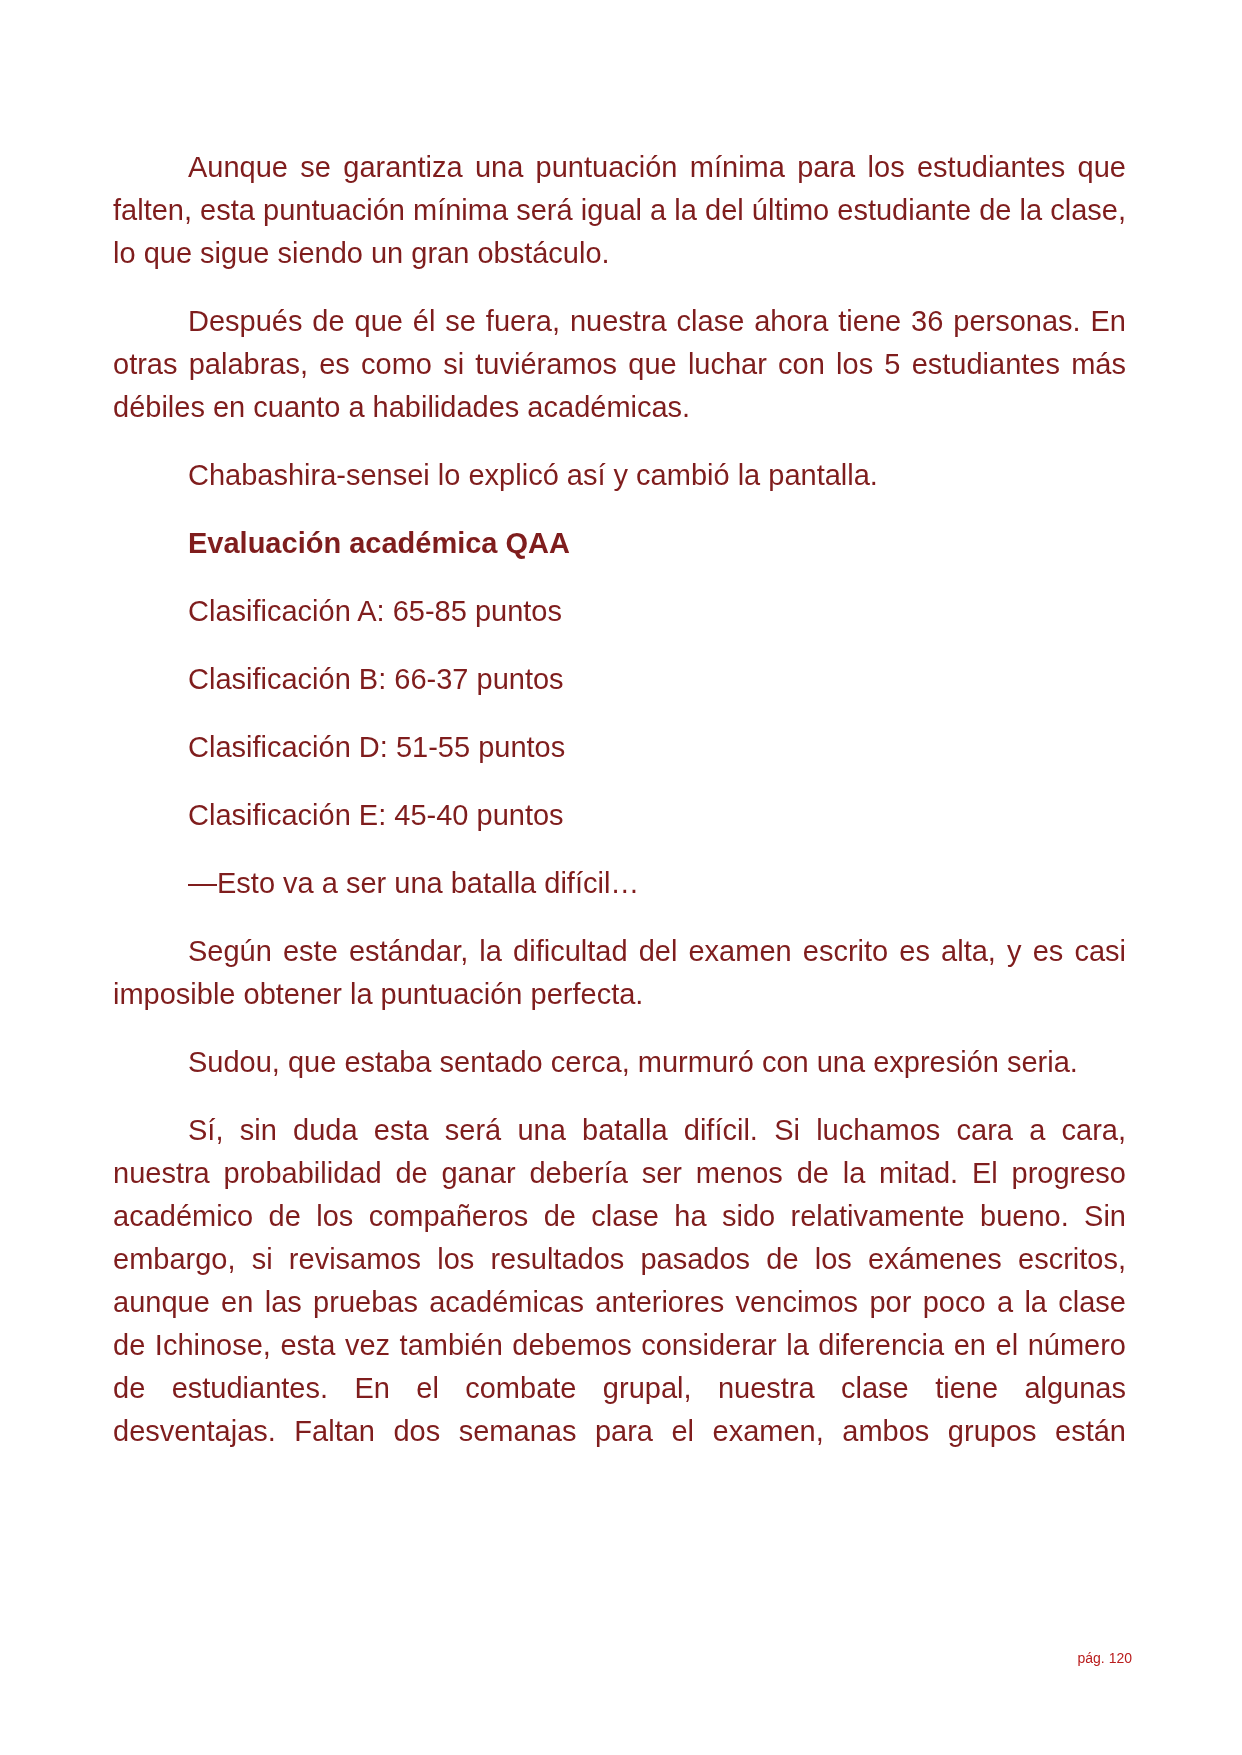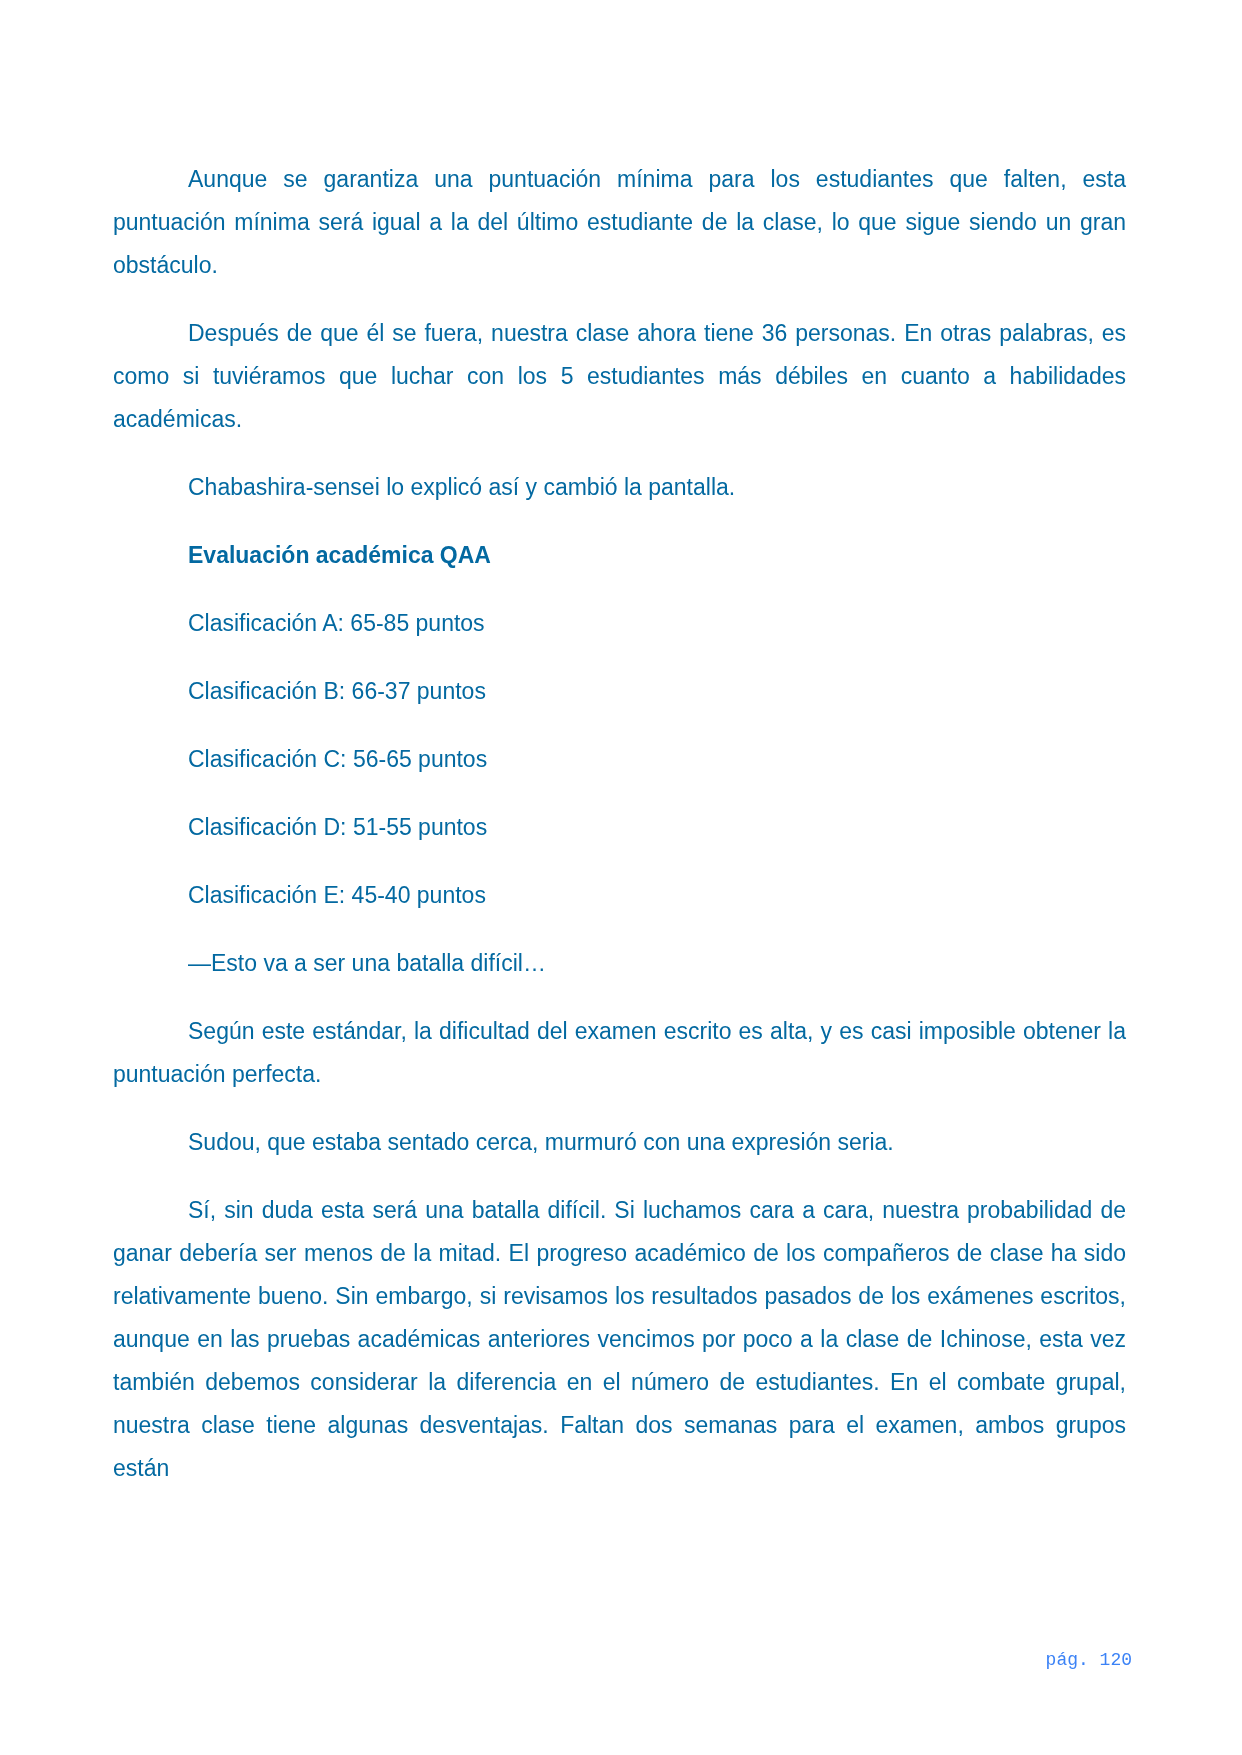--- a/index.html
+++ b/index.html
@@ -9,59 +9,58 @@
     }
     body {
       width: 1242px;
       height: 1755px;
       position: relative;
       overflow: hidden;
     }
     .page {
       position: absolute;
       left: 113px;
-      top: 158px;
+      top: 146px;
       width: 1013px;
       font-family: "Liberation Sans", sans-serif;
-      font-size: 23px;
+      font-size: 29px;
       line-height: 43px;
-      color: #0369a1;
+      color: #7f1d1d;
     }
     .para {
       margin: 0 0 25px 0;
       text-align: justify;
       text-indent: 75px;
     }
     .para.heading {
       font-weight: bold;
     }
     .para.last {
       text-align-last: justify;
       margin-bottom: 0;
     }
     .footer {
       position: absolute;
       right: 110px;
       top: 1650px;
-      font-family: Liberation Mono, monospace;
-      font-size: 18px;
-      color: #3b82f6;
+      font-family: Liberation Sans, sans-serif;
+      font-size: 14px;
+      color: #b91c1c;
     }
   </style>
 </head>
 <body>
 
 <div class="page">
   <p class="para">Aunque se garantiza una puntuación mínima para los estudiantes que falten, esta puntuación mínima será igual a la del último estudiante de la clase, lo que sigue siendo un gran obstáculo.</p>
   <p class="para">Después de que él se fuera, nuestra clase ahora tiene 36 personas. En otras palabras, es como si tuviéramos que luchar con los 5 estudiantes más débiles en cuanto a habilidades académicas.</p>
   <p class="para">Chabashira-sensei lo explicó así y cambió la pantalla.</p>
   <p class="para heading">Evaluación académica QAA</p>
   <p class="para">Clasificación A: 65-85 puntos</p>
   <p class="para">Clasificación B: 66-37 puntos</p>
-  <p class="para">Clasificación C: 56-65 puntos</p>
   <p class="para">Clasificación D: 51-55 puntos</p>
   <p class="para">Clasificación E: 45-40 puntos</p>
   <p class="para">—Esto va a ser una batalla difícil…</p>
   <p class="para">Según este estándar, la dificultad del examen escrito es alta, y es casi imposible obtener la puntuación perfecta.</p>
   <p class="para">Sudou, que estaba sentado cerca, murmuró con una expresión seria.</p>
   <p class="para last">Sí, sin duda esta será una batalla difícil. Si luchamos cara a cara, nuestra probabilidad de ganar debería ser menos de la mitad. El progreso académico de los compañeros de clase ha sido relativamente bueno. Sin embargo, si revisamos los resultados pasados de los exámenes escritos, aunque en las pruebas académicas anteriores vencimos por poco a la clase de Ichinose, esta vez también debemos considerar la diferencia en el número de estudiantes. En el combate grupal, nuestra clase tiene algunas desventajas. Faltan dos semanas para el examen, ambos grupos están</p>
 </div>
 
 <div class="footer">pág. 120</div>
 

